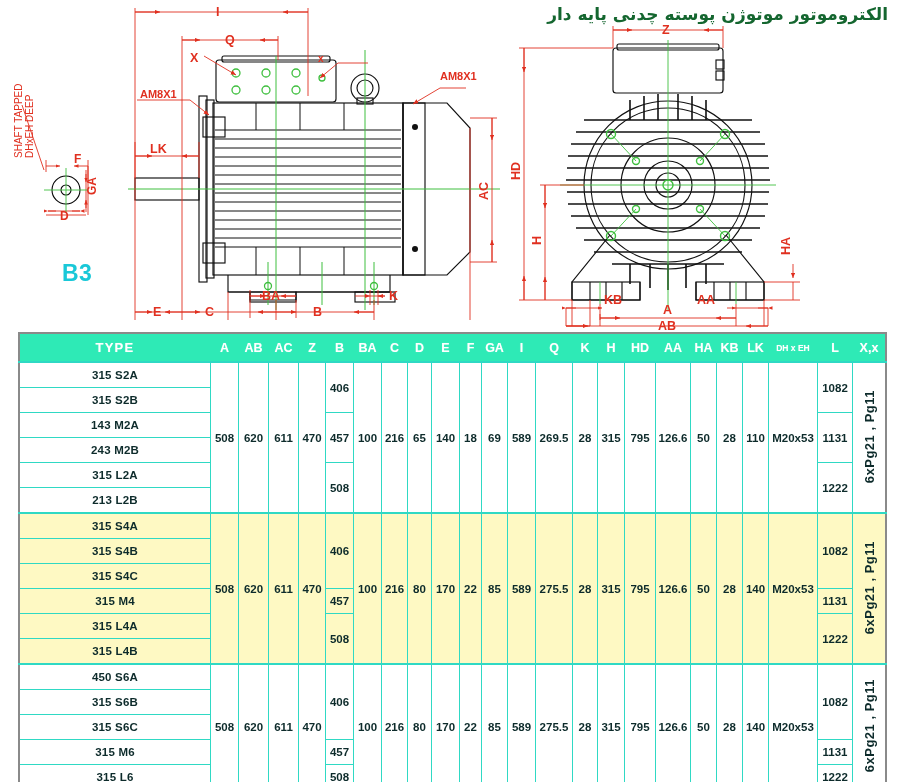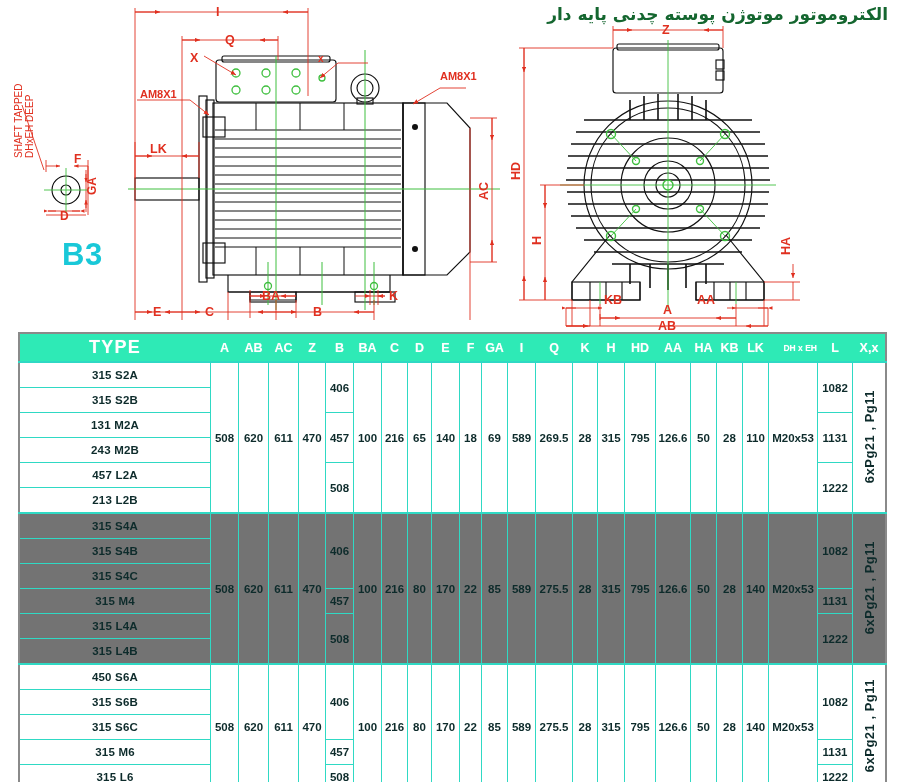--- a/index.html
+++ b/index.html
@@ -17,22 +17,22 @@
   #drawing svg{display:block;}
 
   .fa-title{
     position:absolute;right:12px;top:4px;
     font-family:"DejaVu Sans", sans-serif;
     font-size:17px;font-weight:bold;color:#14662f;
     direction:rtl;unicode-bidi:bidi-override;
     white-space:nowrap;
   }
   .b3-label{
-    position:absolute;left:62px;top:237px;
-    font-size:31px;font-weight:bold;color:#19c8d8;
+    position:absolute;left:62px;top:260px;
+    font-size:23px;font-weight:bold;color:#19c8d8;
     font-family:"Liberation Sans", sans-serif;
     letter-spacing:0.5px;
   }
 
   
   #tablewrap{
     position:absolute;left:18px;top:332px;width:864px;
   }
   table.spec{
     border-collapse:collapse;
@@ -53,30 +53,30 @@
   }
   table.spec thead th{
     background:#2eeab6;
     color:#ffffff;
     height:27px;
     font-size:12.5px;
     border:1px solid #2eeab6;
     text-shadow:0 0 1px rgba(255,255,255,.4);
   }
   table.spec thead th.th-dh{ font-size:8.5px; }
-  table.spec thead th.th-type{ font-size:18px; letter-spacing:1.2px;}
+  table.spec thead th.th-type{ font-size:13px; letter-spacing:1.2px;}
   td.typecell{
     text-align:center;
     font-size:13.5px;
     padding-right:28px;
     letter-spacing:0.2px;
     margin-top:28px;
   }
   tbody.blk-a td{ background:#ffffff; }
-  tbody.blk-b td{ background:#737373; }
+  tbody.blk-b td{ background:#fef9c3; }
   tr.blockstart td{ border-top:2px solid #2fd9c4; }
   .rot{
     writing-mode:vertical-rl;
     transform:rotate(180deg);
     white-space:nowrap;
     font-size:13px;
     font-weight:bold;
     letter-spacing:0.5px;
     display:inline-block;
   }
@@ -450,21 +450,21 @@
           <th style="width: 25px;">GA</th>
           <th style="width: 27px;">I</th>
           <th style="width: 36px;">Q</th>
           <th style="width: 24px;">K</th>
           <th style="width: 26px;">H</th>
           <th style="width: 30px;">HD</th>
           <th style="width: 34px;">AA</th>
           <th style="width: 25px;">HA</th>
           <th style="width: 25px;">KB</th>
           <th style="width: 25px;">LK</th>
-          <th class="th-dh" style="width: 48px; text-align: right;">DH x EH</th>
+          <th class="th-dh" style="width: 48px;">DH x EH</th>
           <th style="width: 34px;">L</th>
           <th style="width: 32px; text-align: center;">X,x</th>
         </tr>
     </thead>
     <tbody class="blk-a">
         <tr class="blockstart">
           <td class="typecell">315 S2A</td>
           <td rowspan="6">508</td>
           <td rowspan="6">620</td>
           <td rowspan="6">611</td>
@@ -486,29 +486,29 @@
           <td rowspan="6">28</td>
           <td rowspan="6">110</td>
           <td rowspan="6">M20x53</td>
           <td rowspan="2">1082</td>
           <td rowspan="6" class="xcell"><span class="rot">6xPg21 , Pg11</span></td>
         </tr>
         <tr>
           <td class="typecell">315 S2B</td>
         </tr>
         <tr>
-          <td class="typecell">131 M2A</td>
+          <td class="typecell">143 M2A</td>
           <td rowspan="2">457</td>
           <td rowspan="2">1131</td>
         </tr>
         <tr>
           <td class="typecell">243 M2B</td>
         </tr>
         <tr>
-          <td class="typecell">457 L2A</td>
+          <td class="typecell">315 L2A</td>
           <td rowspan="2">508</td>
           <td rowspan="2">1222</td>
         </tr>
         <tr>
           <td class="typecell">213 L2B</td>
         </tr>
       </tbody>
       <tbody class="blk-b">
         <tr class="blockstart">
           <td class="typecell">315 S4A</td>

